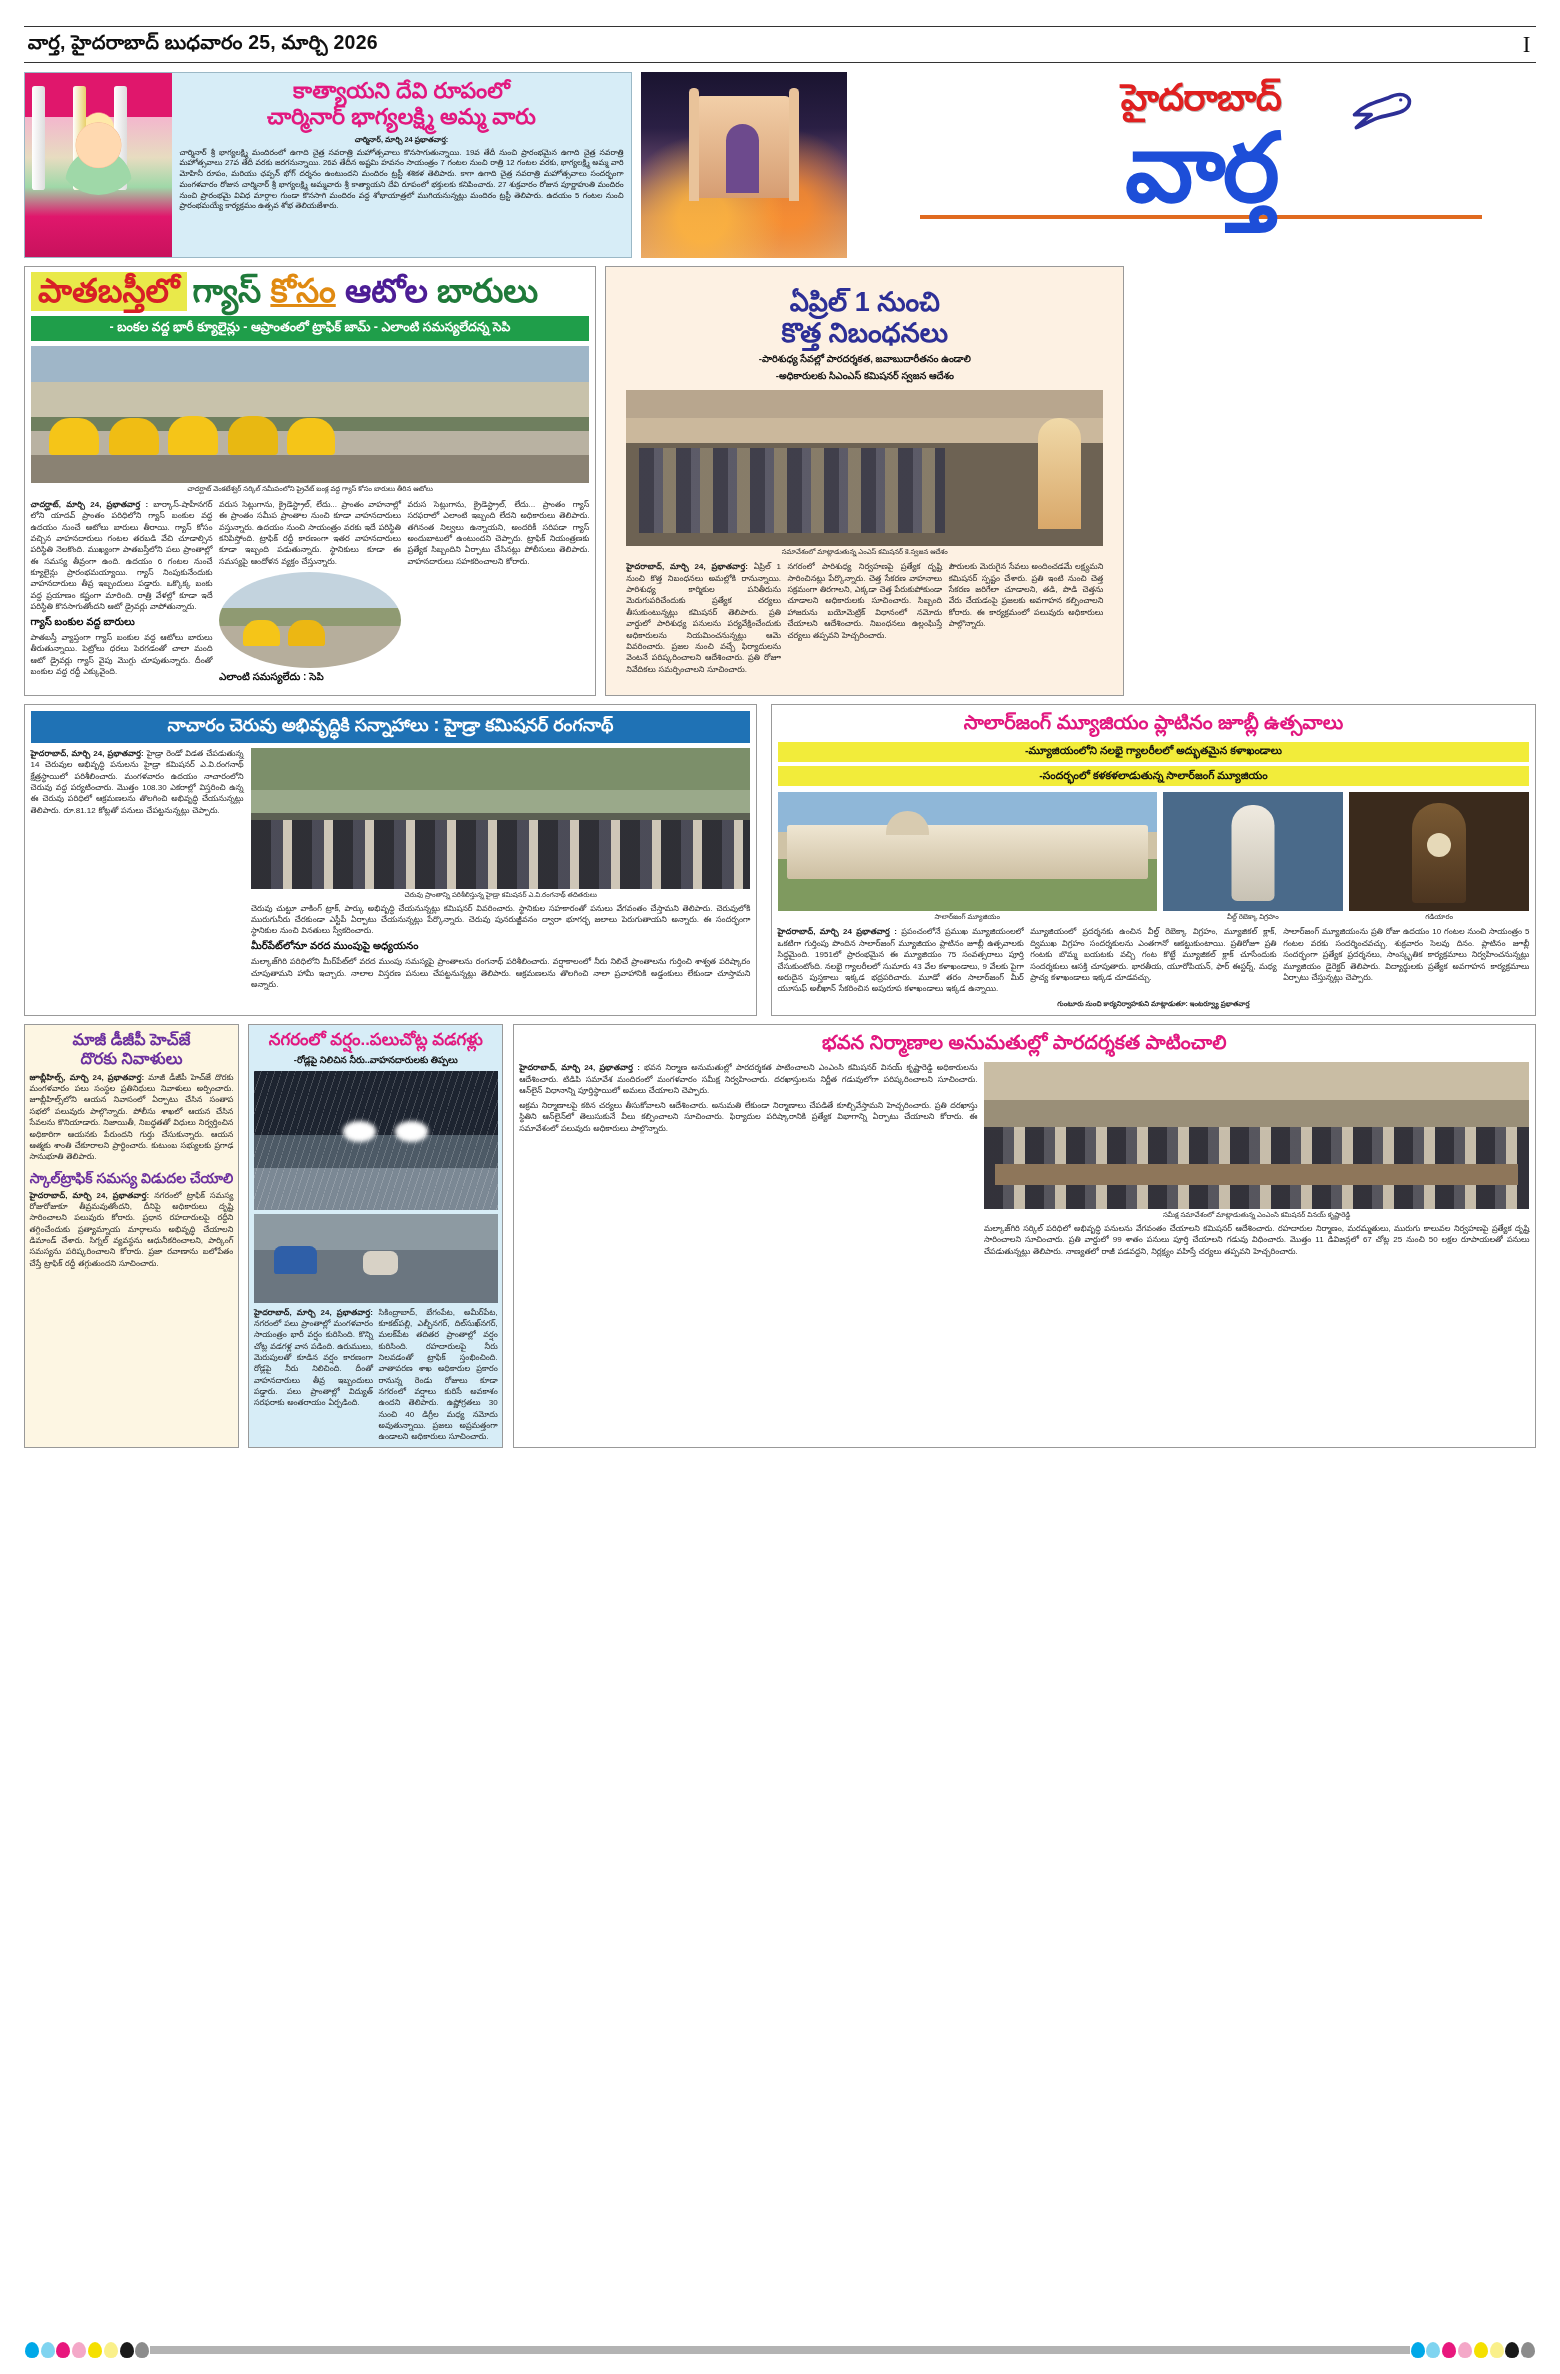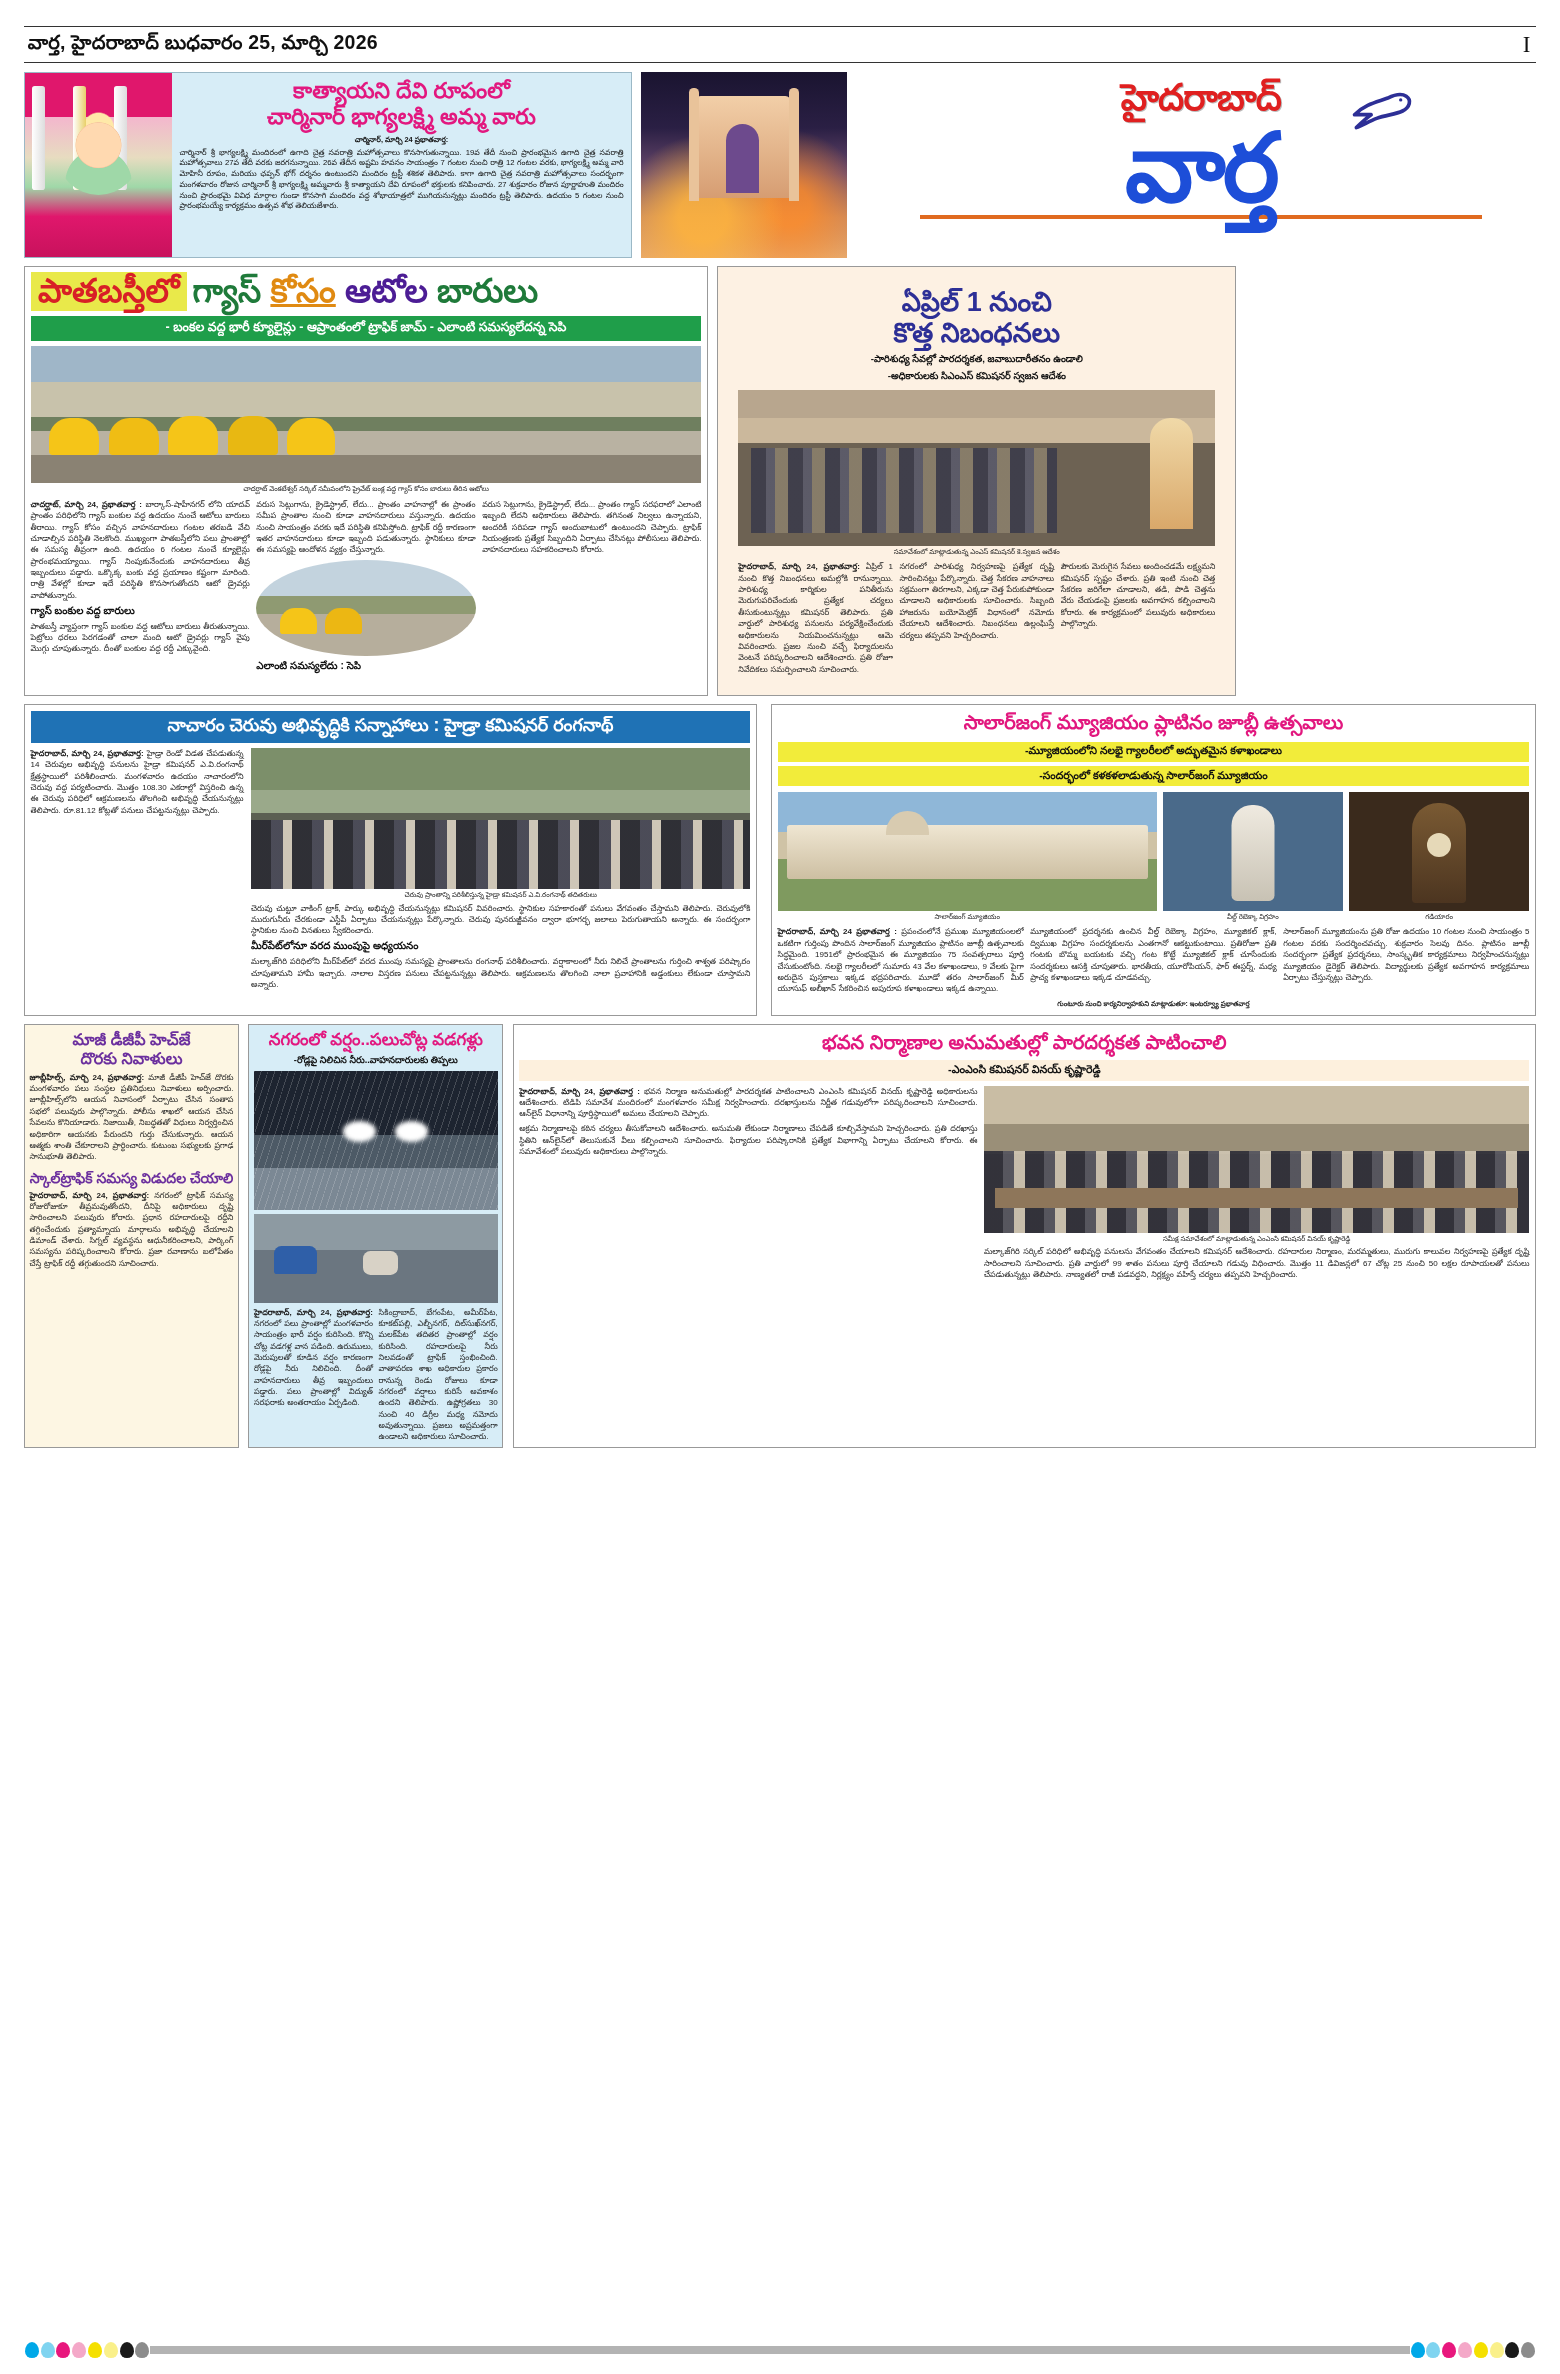--- a/index.html
+++ b/index.html
@@ -43,21 +43,21 @@
   .logo-box { flex:1; position:relative; padding-left:9.3px; }
   .logo-hyd { color:#e02020; font-size:37px; font-weight:bold; text-align:center;
               letter-spacing:-0.9px; margin-top:5.6px; text-shadow:0.9px 0.9px 0 #bbb;}
   .logo-vaartha { color:#1d4ed8; font-size:96px; font-weight:bold; text-align:center;
               line-height:.92; letter-spacing:-2.8px; margin-top:-3.7px;}
   .dove { position:absolute; right:111px; top:15px; }
   .logo-underline { height:4.6px; background:#e06a20; width:84%; margin:1.9px auto 0;}
 
   
   .midrow { display:flex; gap:9.3px; margin-top:8.3px; }
-  .col-main { width:684px; border:0.9px solid #999; padding:5.6px; }
+  .col-main { width:572px; border:0.9px solid #999; padding:5.6px; }
   .col-side { width:519px; border:0.9px solid #999; padding:20px; background:#fdf1e3;}
 
   .bigheadwrap { display:flex; align-items:center; gap:5.6px; }
   .bighead-yellow { background:#e9e94a; color:#d81f26; font-size:33px; font-weight:bold;
                     padding:1.9px 7.4px; line-height:1.05; }
   .bighead-multi { font-size:33px; font-weight:bold; line-height:1.05; }
   .bighead-multi span:nth-child(4n+1){color:#1f7a3a;}
   .bighead-multi span:nth-child(4n+2){color:#e08a12;text-decoration:underline;}
   .bighead-multi span:nth-child(4n+3){color:#4c1d95;}
   .bighead-multi span:nth-child(4n+4){color:#1f7a3a;}
@@ -324,21 +324,20 @@
             <span>నగరంలో పలు ప్రాంతాల్లో మంగళవారం సాయంత్రం భారీ వర్షం కురిసింది. కొన్ని చోట్ల వడగళ్ల వాన పడింది. ఉరుములు, మెరుపులతో కూడిన వర్షం కారణంగా రోడ్లపై నీరు నిలిచింది. దీంతో వాహనదారులు తీవ్ర ఇబ్బందులు పడ్డారు. పలు ప్రాంతాల్లో విద్యుత్ సరఫరాకు అంతరాయం ఏర్పడింది.</span></div>
         </div>
         <div style="flex:1;">
           <div class="body-txt">సికింద్రాబాద్, బేగంపేట, అమీర్‌పేట, కూకట్‌పల్లి, ఎల్బీనగర్, దిల్‌సుఖ్‌నగర్, మలక్‌పేట తదితర ప్రాంతాల్లో వర్షం కురిసింది. రహదారులపై నీరు నిలవడంతో ట్రాఫిక్ స్తంభించింది. వాతావరణ శాఖ అధికారుల ప్రకారం రానున్న రెండు రోజులు కూడా నగరంలో వర్షాలు కురిసే అవకాశం ఉందని తెలిపారు. ఉష్ణోగ్రతలు 30 నుంచి 40 డిగ్రీల మధ్య నమోదు అవుతున్నాయి. ప్రజలు అప్రమత్తంగా ఉండాలని అధికారులు సూచించారు.</div>
         </div>
       </div>
     </div>
 
     <div class="r4-c">
       <div class="pinkhead">భవన నిర్మాణాల అనుమతుల్లో పారదర్శకత పాటించాలి</div>
-      <div style="background:#fdf0dd;font-size:11px;font-weight:bold;text-align:center;padding:2.8px;margin-top:2.8px;">-ఎంఎంసి కమిషనర్ వినయ్ కృష్ణారెడ్డి</div>
       <div style="display:flex;gap:6.5px;margin-top:4.6px;">
         <div style="flex:1.05;">
           <div class="body-txt"><b class="dateline">హైదరాబాద్, మార్చి 24, ప్రభాతవార్త :</b>
             <span>భవన నిర్మాణ అనుమతుల్లో పారదర్శకత పాటించాలని ఎంఎంసి కమిషనర్ వినయ్ కృష్ణారెడ్డి అధికారులను ఆదేశించారు. టిడిపి సమావేశ మందిరంలో మంగళవారం సమీక్ష నిర్వహించారు. దరఖాస్తులను నిర్ణీత గడువులోగా పరిష్కరించాలని సూచించారు. ఆన్‌లైన్ విధానాన్ని పూర్తిస్థాయిలో అమలు చేయాలని చెప్పారు.</span></div>
           <div class="body-txt" style="margin-top:3.7px;">అక్రమ నిర్మాణాలపై కఠిన చర్యలు తీసుకోవాలని ఆదేశించారు. అనుమతి లేకుండా నిర్మాణాలు చేపడితే కూల్చివేస్తామని హెచ్చరించారు. ప్రతి దరఖాస్తు స్థితిని ఆన్‌లైన్‌లో తెలుసుకునే వీలు కల్పించాలని సూచించారు. ఫిర్యాదుల పరిష్కారానికి ప్రత్యేక విభాగాన్ని ఏర్పాటు చేయాలని కోరారు. ఈ సమావేశంలో పలువురు అధికారులు పాల్గొన్నారు.</div>
         </div>
         <div style="flex:1.25;">
           <div class="photo" style="height:147px;background:linear-gradient(180deg,#c9bda4 0 26%, #9a8f78 26% 46%, #6a6152 46% 100%);">
             <div style="position:absolute;left:0;top:65px;width:100%;height:82px;background:repeating-linear-gradient(90deg,#2e2e38 0 18.6px,#55555f 18.6px 30px,#cfc5b2 30px 41px);opacity:.92;"></div>
             <div style="position:absolute;left:11px;top:102px;right:11px;height:20.4px;background:#8e765a;"></div>

